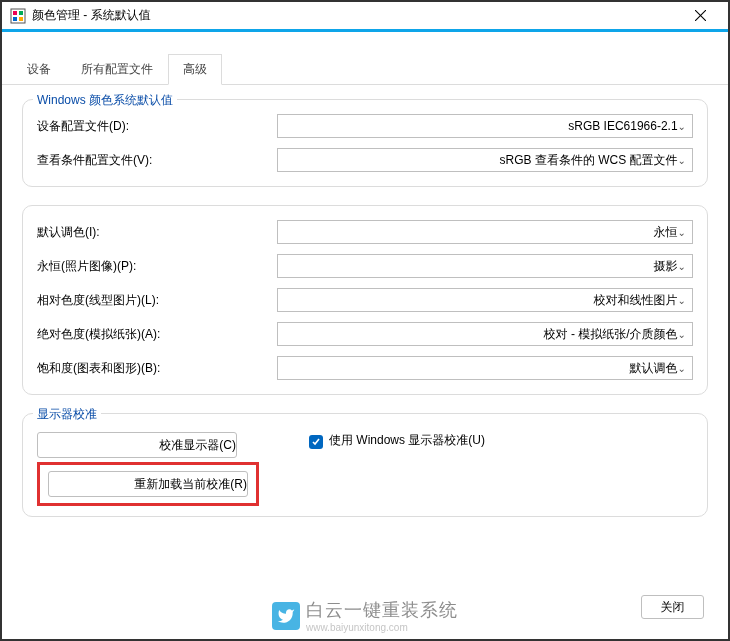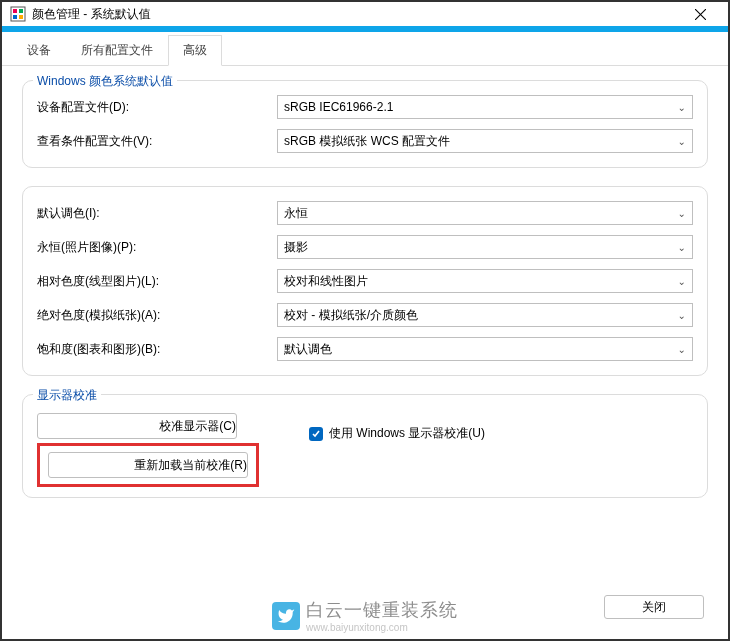--- a/index.html
+++ b/index.html
@@ -11,42 +11,42 @@
       height: 641px;
       border: 2px solid #333;
       position: relative;
       overflow: hidden;
     }
     .titlebar {
       height: 30px;
       display: flex;
       align-items: center;
       padding: 0 8px;
-      border-bottom: 6px solid #0ea5e9;
+      border-bottom: 3px solid #0ea5e9;
     }
     .titlebar-icon {
       width: 16px; height: 16px;
       margin-right: 6px;
       display: inline-flex;
       align-items: center;
       justify-content: center;
     }
     .titlebar-title { font-size: 12px; color: #000; }
     .titlebar-close {
       margin-left: auto;
       width: 40px; height: 28px;
       display: flex; align-items: center; justify-content: center;
       color: #000;
       cursor: pointer;
     }
     .tabs {
       display: flex;
       padding-left: 10px;
       border-bottom: 1px solid #dcdcdc;
-      margin-top: 3px;
+      margin-top: 22px;
     }
     .tab {
       padding: 6px 14px;
       color: #444;
       cursor: pointer;
       border: 1px solid transparent;
       border-bottom: none;
     }
     .tab.active {
       border: 1px solid #dcdcdc;
@@ -80,44 +80,44 @@
     .label {
       width: 240px;
       color: #000;
     }
     .select {
       flex: 1;
       border: 1px solid #bfbfbf;
       height: 24px;
       display: flex;
       align-items: center;
-      justify-content: space-between;
+      justify-content: flex-end;
       padding: 0 6px;
       background: #fff;
       cursor: pointer;
     }
     .select-text { color: #000; }
     .select-chevron { font-size: 10px; color: #555; }
     .button {
       width: 200px;
       height: 26px;
       border: 1px solid #bfbfbf;
       background: #fff;
       display: flex;
       align-items: center;
       justify-content: flex-end;
       cursor: pointer;
       border-radius: 3px;
     }
     .checkbox-row {
       display: flex;
-      align-items: center;
+      align-items: flex-end;
       margin-left: 250px;
       gap: 6px;
-      margin-top: 16px;
+      margin-top: 4px;
     }
     .checkbox-box {
       width: 14px; height: 14px;
       background: #0067c0;
       border-radius: 3px;
       display: inline-flex;
       align-items: center;
       justify-content: center;
       color: #fff;
       font-size: 10px;
@@ -134,21 +134,21 @@
       display: inline-block;
     }
     .footer-buttons {
       position: absolute;
       bottom: 20px;
       right: 24px;
       display: flex;
       gap: 6px;
     }
     .footer-btn {
-      width: 100px; height: 24px;
+      width: 63px; height: 24px;
       border: 1px solid #bfbfbf;
       background: #fff;
       display: flex; align-items: center; justify-content: center;
       cursor: pointer;
       border-radius: 3px;
       margin-top: 42px;
     }
     .watermark {
       position: absolute;
       bottom: 6px;
@@ -206,21 +206,21 @@
     <div class="row">
       <div class="label">设备配置文件(D):</div>
       <div class="select">
         <span class="select-text">sRGB IEC61966-2.1</span>
         <span class="select-chevron">⌄</span>
       </div>
     </div>
     <div class="row">
       <div class="label">查看条件配置文件(V):</div>
       <div class="select">
-        <span class="select-text">sRGB 模拟纸张 WCS 配置文件</span>
+        <span class="select-text">sRGB 查看条件的 WCS 配置文件</span>
         <span class="select-chevron">⌄</span>
       </div>
     </div>
   </div>
 
   <div class="fieldset">
     <div class="row">
       <div class="label">默认调色(I):</div>
       <div class="select">
         <span class="select-text">永恒</span>

